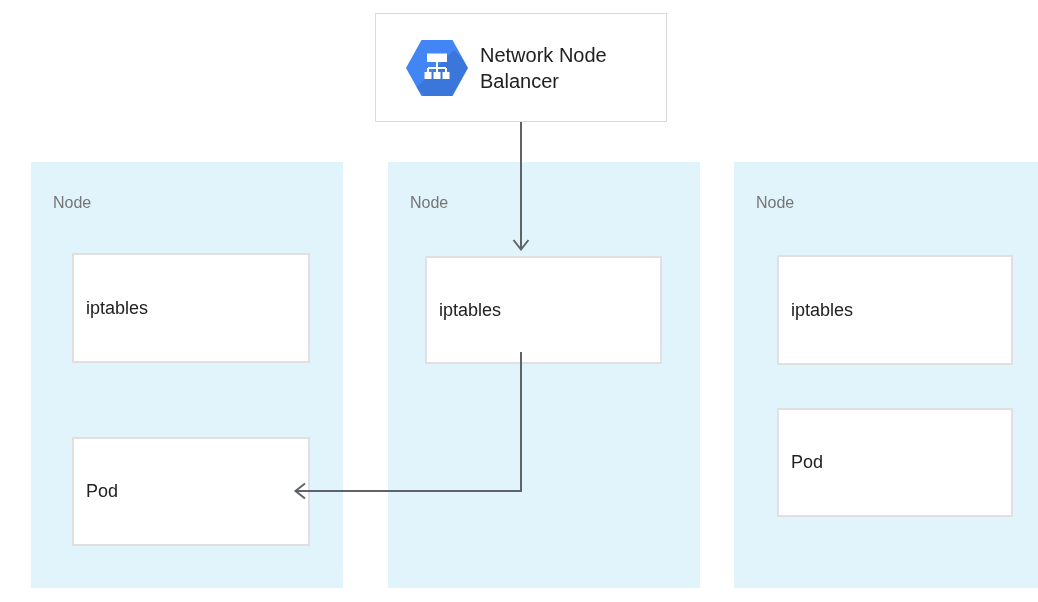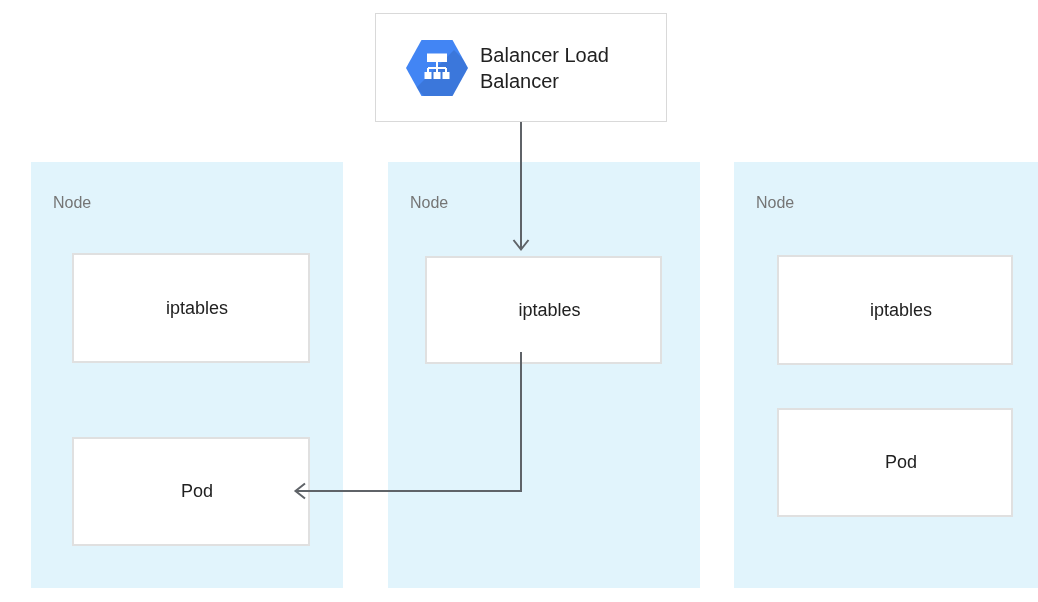--- a/index.html
+++ b/index.html
@@ -59,21 +59,21 @@
     color: #757575;
   }
 
   
   .inner-box {
     position: absolute;
     background: #ffffff;
     border: 2px solid #e0e0e0;
     display: flex;
     align-items: center;
-    justify-content: center;
+    justify-content: flex-start;
     font-size: 18px;
     color: #212121;
     z-index: 2;
     padding-left: 12px;
   }
   .node-1 .box-iptables { left: 41px; top: 91px;  width: 238px; height: 110px; }
   .node-1 .box-pod      { left: 41px; top: 275px; width: 238px; height: 109px; }
   .node-2 .box-iptables { left: 37px; top: 94px;  width: 237px; height: 108px; }
   .node-3 .box-iptables { left: 43px; top: 93px;  width: 236px; height: 110px; }
   .node-3 .box-pod      { left: 43px; top: 246px; width: 236px; height: 109px; }
@@ -104,21 +104,21 @@
         <polygon points="10,48 48,10 84,46 46,84" fill="rgba(0,0,0,0.10)" clip-path="url(#hexclip)"></polygon>
         <g>
           <path d="M31 21 V28 M22 28 H40 M22 28 V32 M31 28 V32 M40 28 V32" stroke="#ffffff" stroke-width="2" fill="none"></path>
           <rect x="21" y="13.5" width="20" height="8.5" fill="#ffffff"></rect>
           <rect x="18.5" y="32" width="7" height="7" fill="#ffffff"></rect>
           <rect x="27.5" y="32" width="7" height="7" fill="#ffffff"></rect>
           <rect x="36.5" y="32" width="7" height="7" fill="#ffffff"></rect>
         </g>
       </svg>
     </span>
-    <span class="lb-label">Balancer Load Balancer</span>
+    <span class="lb-label">Network Node Balancer</span>
   </div>
 
   <div class="node node-1">
     <span class="node-label">Node</span>
     <div class="inner-box box-iptables">
       <span>iptables</span>
     </div>
     <div class="inner-box box-pod">
       <span>Pod</span>
     </div>

